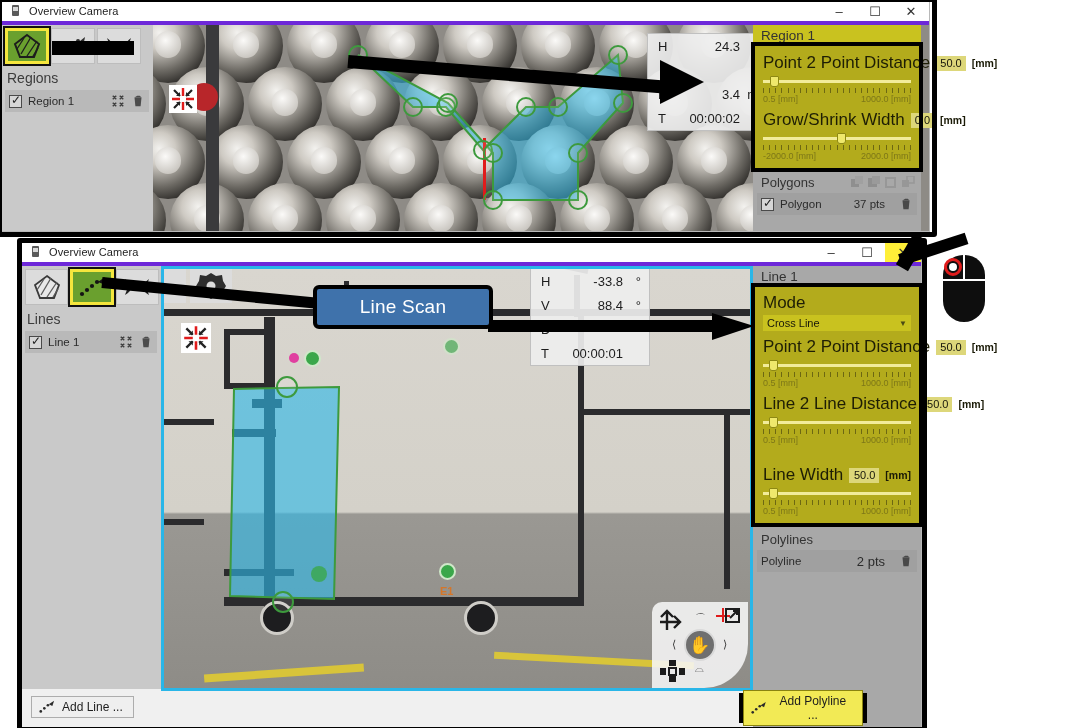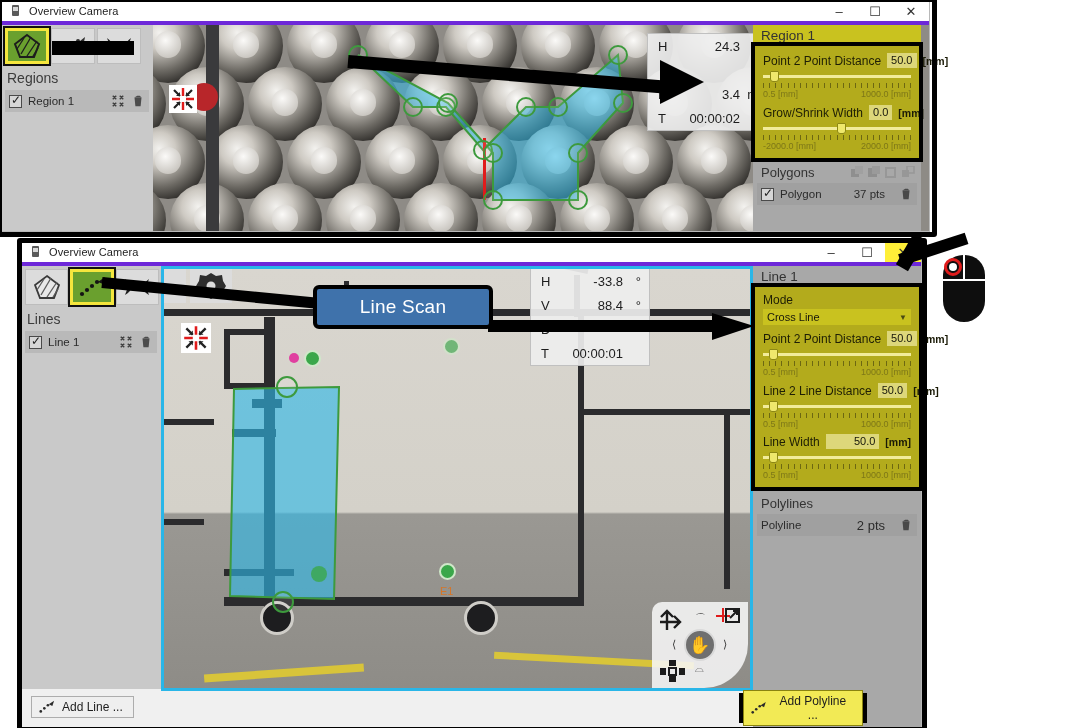--- a/index.html
+++ b/index.html
@@ -61,21 +61,21 @@
   .rkey { width: 26px; }
   .rval { margin-left:auto; }
   .runit { width: 18px; text-align:right; }
 
   
   .rpanel { position:absolute; background:#a8a8a8; }
   .ptitle { font-size: 13.5px; color:#333; padding: 3px 0 3px 8px; }
   .ptitle.hl { background:#c9c21f; }
   .propbox { background:#b3ab1c; padding: 6px 8px 7px 8px; }
   .propbox.framed { outline: 4px solid #000; }
-  .plabel { font-size: 12px; color:#1e1e05; }
+  .plabel { font-size: 17px; color:#1e1e05; }
   .fieldrow { display:flex; align-items:center; gap:6px; margin-top:1px; }
   .fieldrow .plabel { flex: 0 0 auto; }
   .numbox {
     margin-left:auto; background:#ddd77a; width: 72px; height: 15px;
     font-size: 11px; color:#15150a; text-align:right; padding: 0 4px; line-height:15px;
   }
   .unit { font-size: 10.5px; color:#1a1a06; font-weight:bold; width:30px; }
   .select {
     background:#c9c21f; height:16px; display:flex; align-items:center; padding:0 4px;
     font-size:11px; color:#17170a; margin-top:2px; position:relative;
@@ -579,21 +579,21 @@
         <polygon points="70,120 175,118 170,330 66,327" fill="#2fb8e6" fill-opacity="0.62" stroke="#3d9a3d" stroke-width="2"></polygon>
       </svg>
       <div class="handle" style="left:112px; top:107px; width:22px; height:22px;"></div>
       <div class="handle" style="left:108px; top:322px; width:22px; height:22px;"></div>
 
       <div style="position:absolute; left:140px; top:81px; width:17px; height:17px; border-radius:50%; background:#3aa74a; border:2px solid #cfe8c9;"></div>
       <div style="position:absolute; left:279px; top:69px; width:17px; height:17px; border-radius:50%; background:#3aa74a; opacity:.65; border:2px solid #cfe8c9;"></div>
       <div style="position:absolute; left:275px; top:294px; width:17px; height:17px; border-radius:50%; background:#3aa74a; border:2px solid #cfe8c9;"></div>
       <div style="position:absolute; left:147px; top:297px; width:16px; height:16px; border-radius:50%; background:#3aa74a; opacity:.8;"></div>
       <div style="position:absolute; left:125px; top:84px; width:10px; height:10px; border-radius:50%; background:#e040a0;"></div>
-      <div style="position:absolute; left:276px; top:316px; font-size:11px; color:#d4762a; font-weight:normal;">E1</div>
+      <div style="position:absolute; left:276px; top:316px; font-size:11px; color:#d4762a; font-weight:bold;">E1</div>
 
       <div class="readout" style="left:366px; top:-1px; width:120px; height:98px;">
         <div class="rrow">
           <span class="rkey">H</span>
           <span class="rval">-33.8</span>
           <span class="runit">°</span>
         </div>
         <div class="rrow">
           <span class="rkey">V</span>
           <span class="rval">88.4</span>
@@ -730,21 +730,21 @@
               <i></i>
               <i></i>
               <i></i>
           </div>
           <div class="minmax">
             <span>0.5 [mm]</span>
             <span>1000.0 [mm]</span>
           </div>
         </div>
 
-        <div style="margin-top:5px;">
+        <div style="margin-top:20px;">
           <div class="fieldrow">
             <span class="plabel">Line Width</span>
             <span class="numbox">50.0</span>
             <span class="unit">[mm]</span>
           </div>
           <div class="slider">
             <div class="strack"></div>
               <div class="sknob" style="left:4%;"></div>
           </div>
           <div class="ticks">

